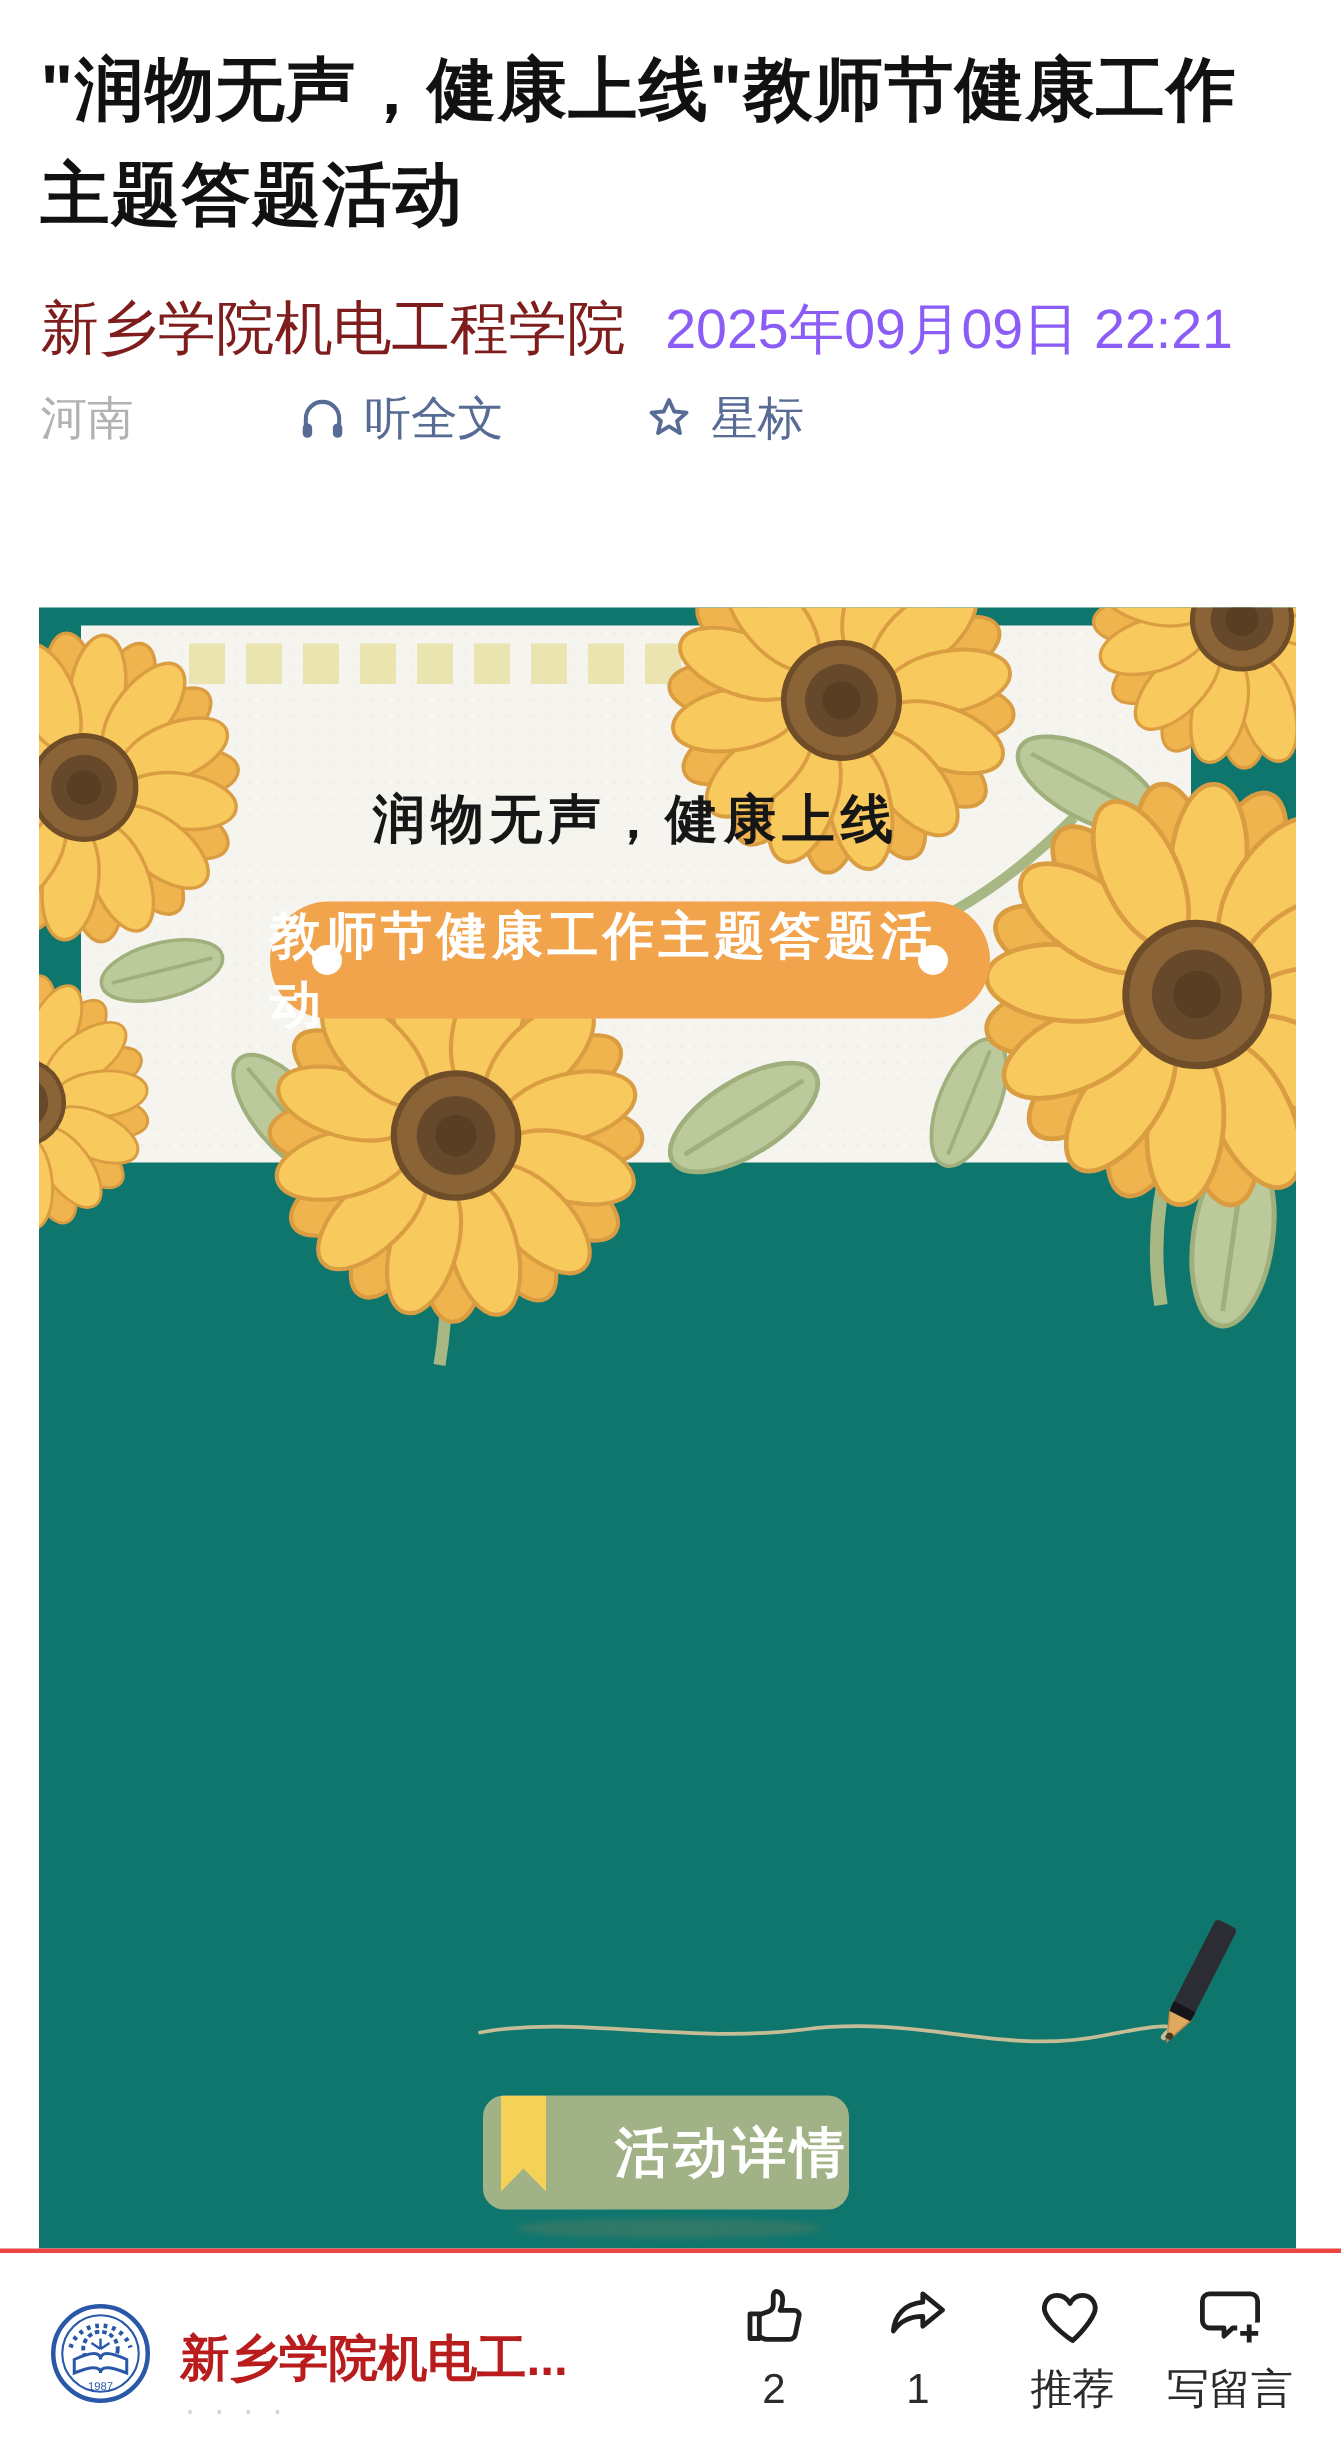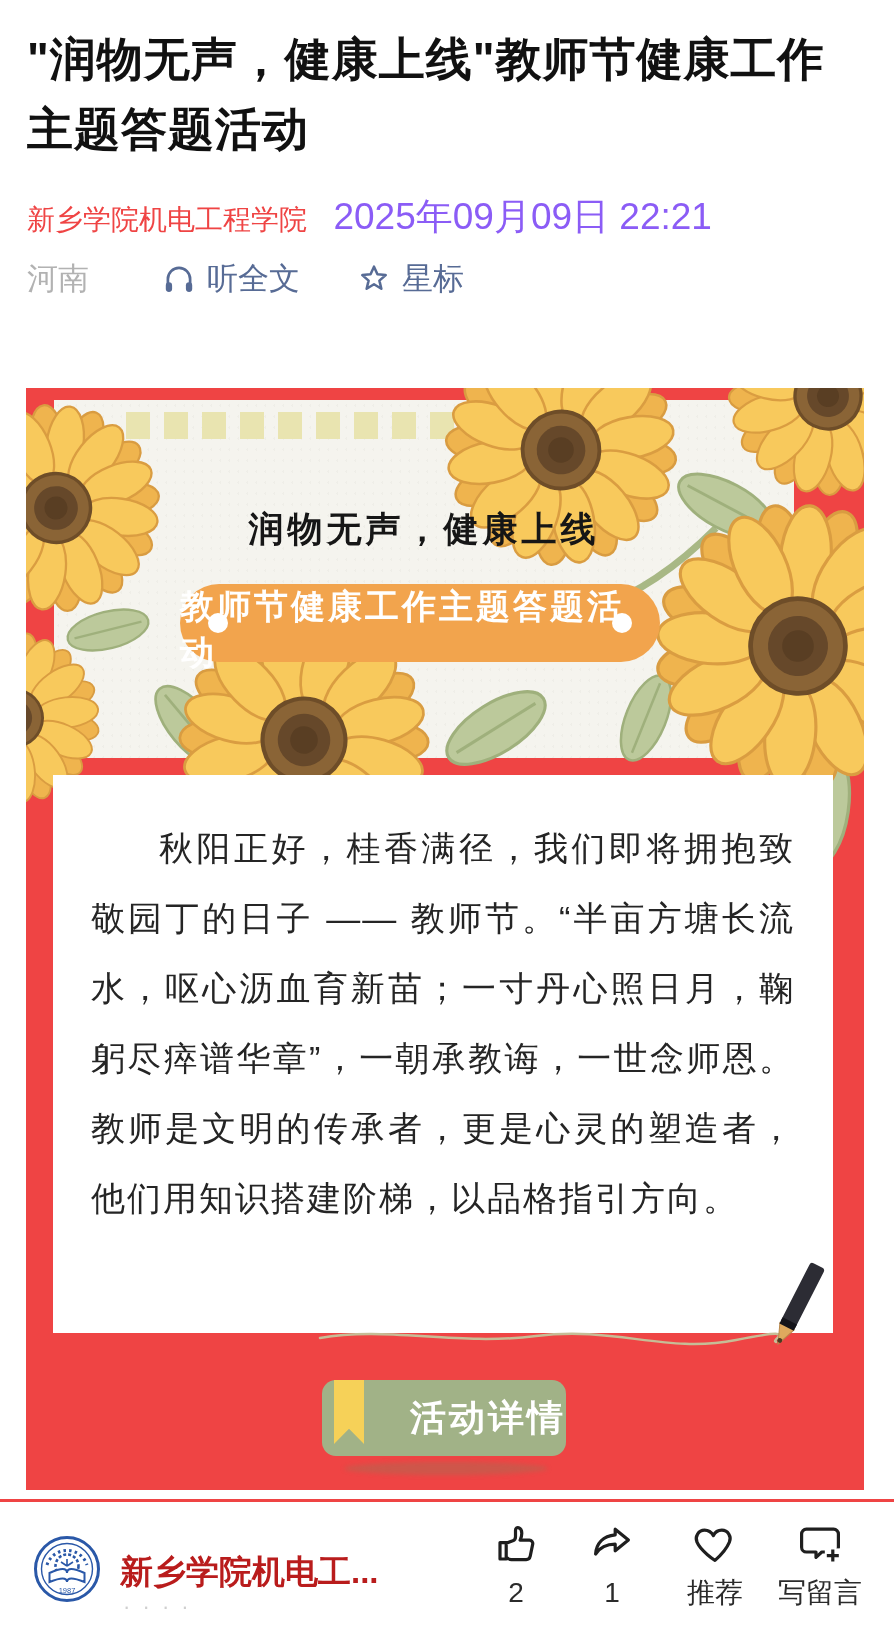--- a/index.html
+++ b/index.html
@@ -4,32 +4,32 @@
 <style>
   * { margin:0; padding:0; box-sizing:border-box; }
   html,body { width:894px; height:1632px; background:#fff; overflow:hidden;
     font-family:"Liberation Sans","DejaVu Sans",sans-serif; }
   .page { position:relative; width:894px; height:1632px; background:#fff; }
 
   
   .title { position:absolute; left:27px; top:24px; width:830px;
     font-size:46px; font-weight:700; color:#111; line-height:70px; letter-spacing:1px; }
   .meta1 { position:absolute; left:27px; top:192px; width:840px; white-space:nowrap; }
-  .account-name { color:#ef4444; font-size:28px; cursor:pointer; }
+  .account-name { color:#7f1d1d; font-size:39px; cursor:pointer; }
   .pub-date { color:#8b5cf6; font-size:37px; margin-left:22px; }
-  .meta2 { position:absolute; left:27px; top:258px; width:840px; display:flex; align-items:center; }
+  .meta2 { position:absolute; left:27px; top:258px; width:840px; display:flex; align-items:center;gap:36px; }
   .location { color:#b2b2b2; font-size:31px; }
   .meta-btn { display:flex; align-items:center; color:#576b95; font-size:31px; cursor:pointer; }
   .listen-btn { margin-left:72px; }
   .star-btn { margin-left:56px; }
   .meta-btn svg { margin-right:10px; }
 
   
-  .banner { position:absolute; left:26px; top:388px; width:838px; height:1102px;
-    background:#ef4444; overflow:hidden; }
+  .banner { position:absolute; left:26px; top:405px; width:838px; height:1102px;
+    background:#0f766e; overflow:hidden; }
   .paper { position:absolute; left:28px; top:12px; width:740px; height:358px; background:#f5f4ee;
     background-image:radial-gradient(rgba(120,120,110,0.05) 1px, transparent 1px);
     background-size:9px 11px; }
   .film { position:absolute; left:100px; top:24px; width:560px; display:flex; gap:14px; }
   .film i { display:block; width:24px; height:27px; background:#e9e4b0; }
   .flowers { position:absolute; left:0; top:0; pointer-events:none; }
   .banner-headline { position:absolute; left:28px; top:118px; width:740px; text-align:center;
     font-size:35px; font-weight:600; color:#161616; letter-spacing:4px; }
   .pill { position:absolute; left:154px; top:196px; width:480px; height:78px; border-radius:40px;
     background:#f2a44d; display:flex; align-items:flex-start; justify-content:center; }
@@ -172,23 +172,20 @@
     </svg>
 
     <div class="banner-headline">润物无声，健康上线</div>
 
     <div class="pill">
       <span class="pill-dot left"></span>
       <span class="pill-text">教师节健康工作主题答题活动</span>
       <span class="pill-dot right"></span>
     </div>
 
-    <div class="card">
-      <p>秋阳正好，桂香满径，我们即将拥抱致敬园丁的日子 —— 教师节。“半亩方塘长流水，呕心沥血育新苗；一寸丹心照日月，鞠躬尽瘁谱华章”，一朝承教诲，一世念师恩。教师是文明的传承者，更是心灵的塑造者，他们用知识搭建阶梯，以品格指引方向。</p>
-    </div>
 
     <svg class="pen-layer" width="560" height="110" viewBox="0 0 560 110">
       <path d="M14 82 C80 70,150 90,230 80 S 360 98, 430 84 463 84 470 86" stroke="#c6bd96" stroke-width="2.5" fill="none" stroke-linecap="round"></path>
       <g transform="translate(472,88) rotate(27)">
         <polygon points="0,0 -8,-20 8,-20" fill="#dfa95e" stroke="#b9884a" stroke-width="1"></polygon>
         <circle cx="0" cy="-4" r="2.4" fill="#4a3a22"></circle>
         <rect x="-8" y="-88" width="16" height="68" rx="3" fill="#2c2c34"></rect>
         <rect x="-8" y="-26" width="16" height="7" fill="#14141a"></rect>
       </g>
     </svg>

